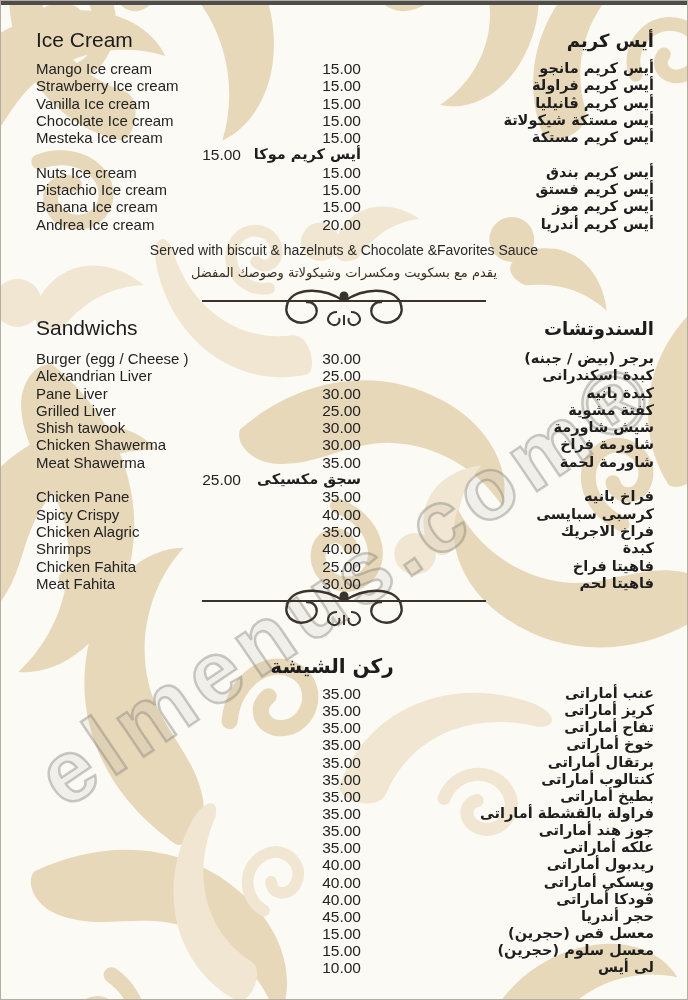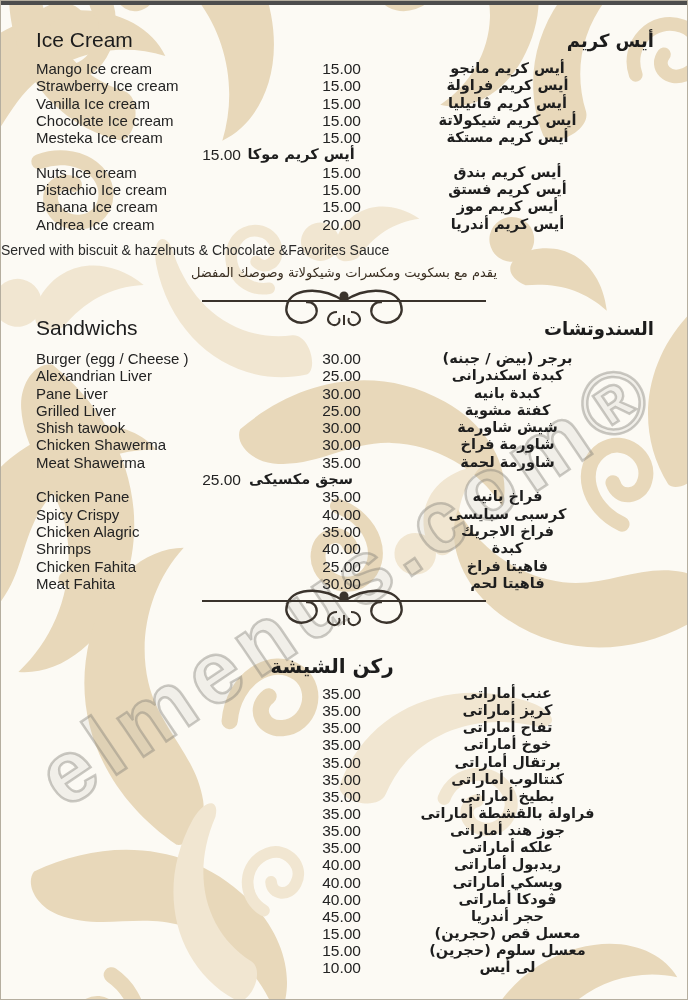--- a/index.html
+++ b/index.html
@@ -20,24 +20,24 @@
   }
   .layer{position:absolute;z-index:2;left:35px;right:33px;}
   .sec-head{display:flex;justify-content:space-between;align-items:baseline;}
   .head-en{font-size:21px;font-weight:normal;margin:0;color:#1c1c1c;}
   .head-ar{font-size:18px;font-weight:bold;margin:0;direction:rtl;
            font-family:"DejaVu Sans","Liberation Sans",sans-serif;color:#1c1c1c;}
   .rows{margin-top:8px;}
   .row{display:grid;grid-template-columns:205px 120px 1fr;height:17.3px;line-height:17.3px;}
   .row .en{font-size:15px;color:#232323;}
   .row .price{font-size:15.5px;text-align:right;color:#232323;}
-  .row .ar{font-size:14.5px;font-weight:bold;text-align:center;direction:rtl;
+  .row .ar{font-size:14.5px;font-weight:bold;text-align:right;direction:rtl;
            font-family:"DejaVu Sans","Liberation Sans",sans-serif;color:#1e1e1e;}
   #sec-ice{top:27px;}
-  #note-en{position:absolute;z-index:2;top:241px;left:0;right:0;text-align:left;
+  #note-en{position:absolute;z-index:2;top:241px;left:0;right:0;text-align:center;
            font-size:14px;color:#2a2a2a;}
   #note-ar{position:absolute;z-index:2;top:264px;left:0;right:0;text-align:center;
            font-size:13px;direction:rtl;color:#3a2f22;
            font-family:"DejaVu Sans","Liberation Sans",sans-serif;}
   .divider{position:absolute;z-index:2;left:50%;transform:translateX(-50%);}
   #divider1{top:286px;}
   #sec-sand{top:315px;}
   #sec-sand .rows{margin-top:10px;}
   #divider2{top:586px;}
   #shisha-head{position:absolute;z-index:2;top:636px;left:0;right:24px;text-align:center;
@@ -164,21 +164,21 @@
 
         <div class="row">
           <span class="en">Vanilla Ice cream</span>
           <span class="price">15.00</span>
           <span class="ar">أيس كريم ڤانيليا</span>
         </div>
 
         <div class="row">
           <span class="en">Chocolate Ice cream</span>
           <span class="price">15.00</span>
-          <span class="ar">أيس كريم شيكولاتة</span>
+          <span class="ar">أيس مستكة شيكولاتة</span>
         </div>
 
         <div class="row">
           <span class="en">Mesteka Ice cream</span>
           <span class="price">15.00</span>
           <span class="ar">أيس كريم مستكة</span>
         </div>
 
         <div class="row">
           <span class="price">15.00</span>

